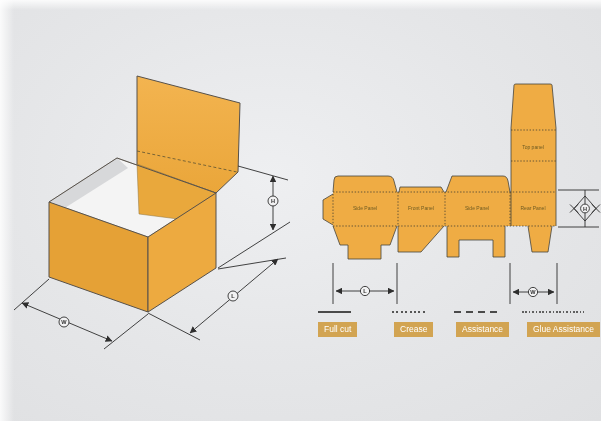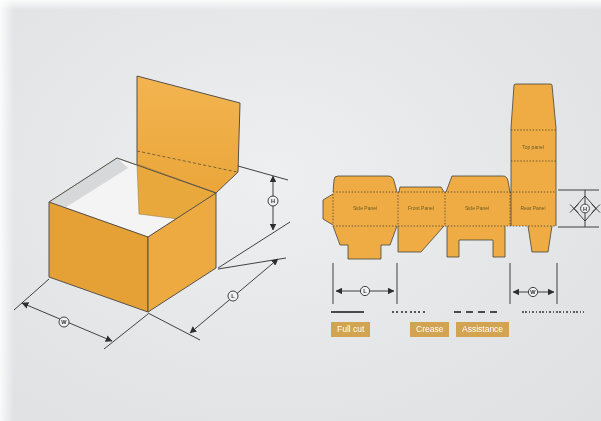--- a/index.html
+++ b/index.html
@@ -141,30 +141,31 @@
         <line x1="570" y1="212.5" x2="578" y2="204.5"></line>
         <line x1="592" y1="204.5" x2="600" y2="212.5"></line>
         <line x1="592" y1="212.5" x2="600" y2="204.5"></line>
         <circle cx="585" cy="208.5" r="4.4" fill="#F2F2F3"></circle>
         <text x="585" y="208.5" class="dim-letter" dominant-baseline="central" stroke="none">H</text>
       </g>
     </g>
   </svg>
 
   <div>
-    <div class="legend-item" style="left:331px;width:33px;">
+    <div class="legend-item" style="left:318px;width:33px;">
       <div class="legend-line line-solid"></div>
       <span class="legend-btn">Full cut</span>
     </div>
     <div class="legend-item" style="left:392px;width:34px;">
       <div class="legend-line line-dotted"></div>
-      <span class="legend-btn" style="margin-left:18px;">Crease</span>
+      <span class="legend-btn" style="margin-left:2px;">Crease</span>
     </div>
     <div class="legend-item" style="left:454px;width:43px;">
       <div class="legend-line line-dashed"></div>
       <span class="legend-btn" style="margin-left:2px;">Assistance</span>
     </div>
     <div class="legend-item" style="left:522px;width:62px;">
       <div class="legend-line line-fine-dotted"></div>
+      <span class="legend-btn" style="margin-left:5px;">Glue Assistance</span>
     </div>
   </div>
 
 </div>
 
 </body></html>

